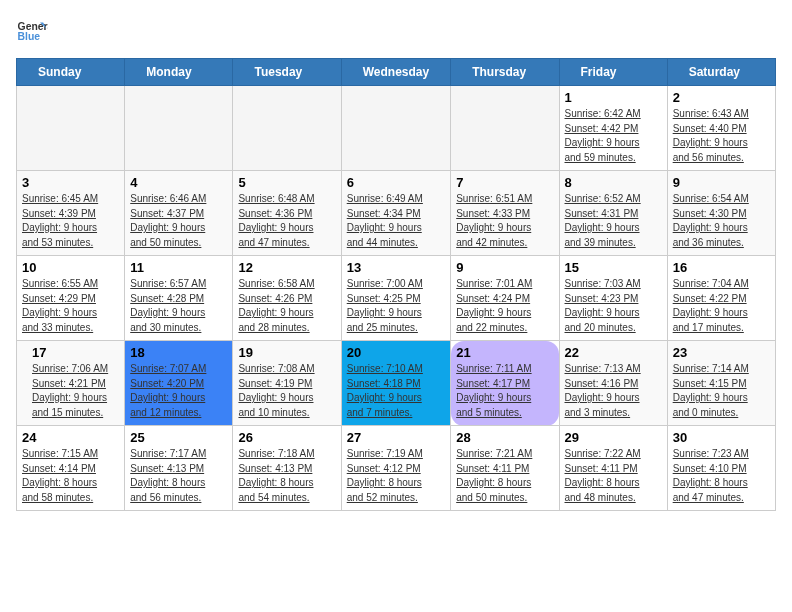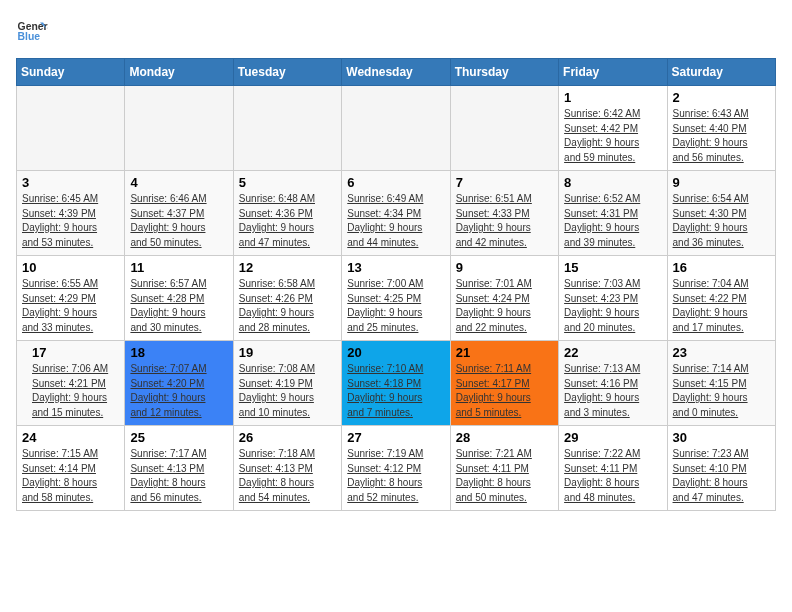--- a/index.html
+++ b/index.html
@@ -38,21 +38,21 @@
       color: #555;
     }
     .calendar {
       width: 100%;
       border-collapse: collapse;
       font-size: 10.5px;
     }
     .calendar th {
       background: #3579b8;
       color: #fff;
-      padding: 6px 4px;
+      padding: 6px 21px;
       text-align: left;
       font-size: 12px;
       font-weight: bold;
       border: 1px solid #2a68a3;
     }
     .calendar td {
       border: 1px solid #ccc;
       vertical-align: top;
       padding: 4px 5px;
       width: calc(100% / 7);
@@ -193,21 +193,21 @@
           <div class="day-info">Sunrise: 7:07 AM<br>Sunset: 4:20 PM<br>Daylight: 9 hours<br>and 12 minutes.</div>
         </td>
         <td style="background: rgb(249, 249, 249);">
           <span class="day-number">19</span>
           <div class="day-info">Sunrise: 7:08 AM<br>Sunset: 4:19 PM<br>Daylight: 9 hours<br>and 10 minutes.</div>
         </td>
         <td style="background: #0ea5e9;">
           <span class="day-number">20</span>
           <div class="day-info">Sunrise: 7:10 AM<br>Sunset: 4:18 PM<br>Daylight: 9 hours<br>and 7 minutes.</div>
         </td>
-        <td style="background: #f97316;">
+        <td style="background: #c4b5fd; border-radius: 13px;">
           <span class="day-number">21</span>
           <div class="day-info">Sunrise: 7:11 AM<br>Sunset: 4:17 PM<br>Daylight: 9 hours<br>and 5 minutes.</div>
         </td>
         <td style="background: rgb(249, 249, 249);">
           <span class="day-number">22</span>
           <div class="day-info">Sunrise: 7:13 AM<br>Sunset: 4:16 PM<br>Daylight: 9 hours<br>and 3 minutes.</div>
         </td>
         <td style="background: rgb(249, 249, 249);">
           <span class="day-number">23</span>
           <div class="day-info">Sunrise: 7:14 AM<br>Sunset: 4:15 PM<br>Daylight: 9 hours<br>and 0 minutes.</div>

